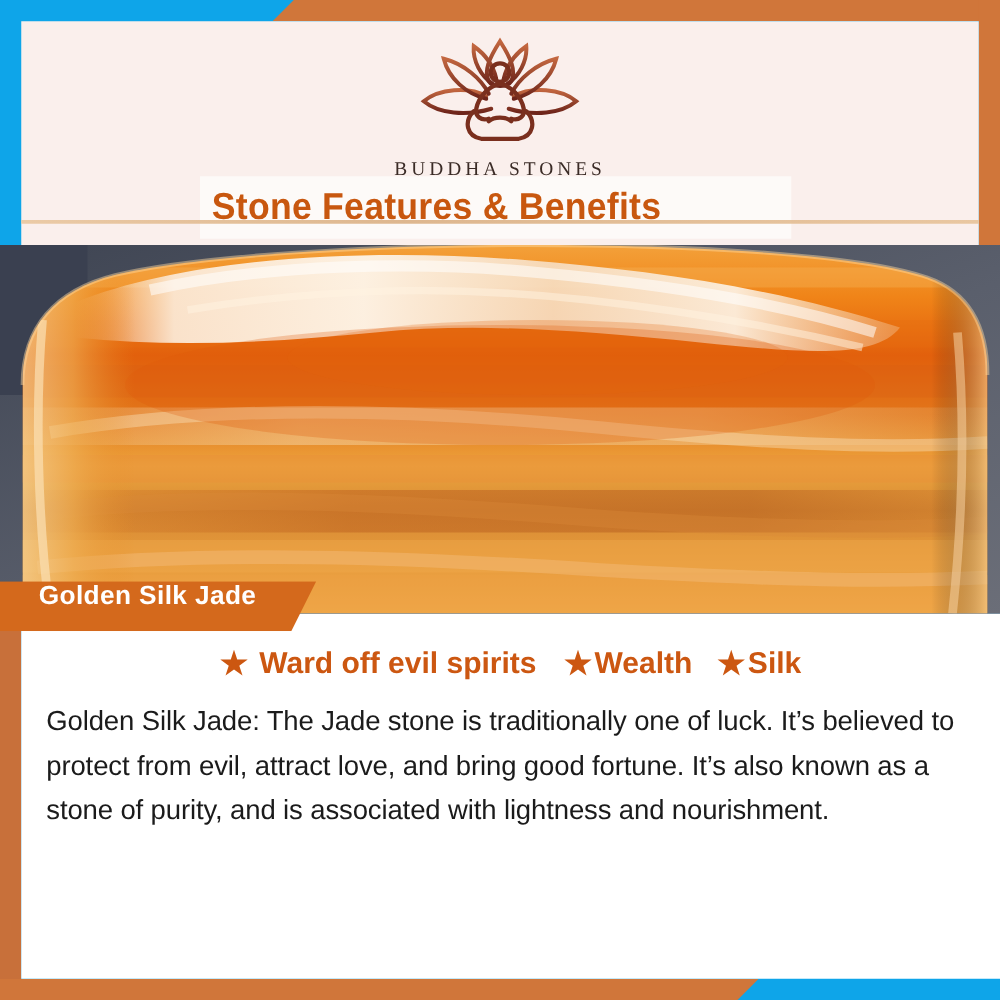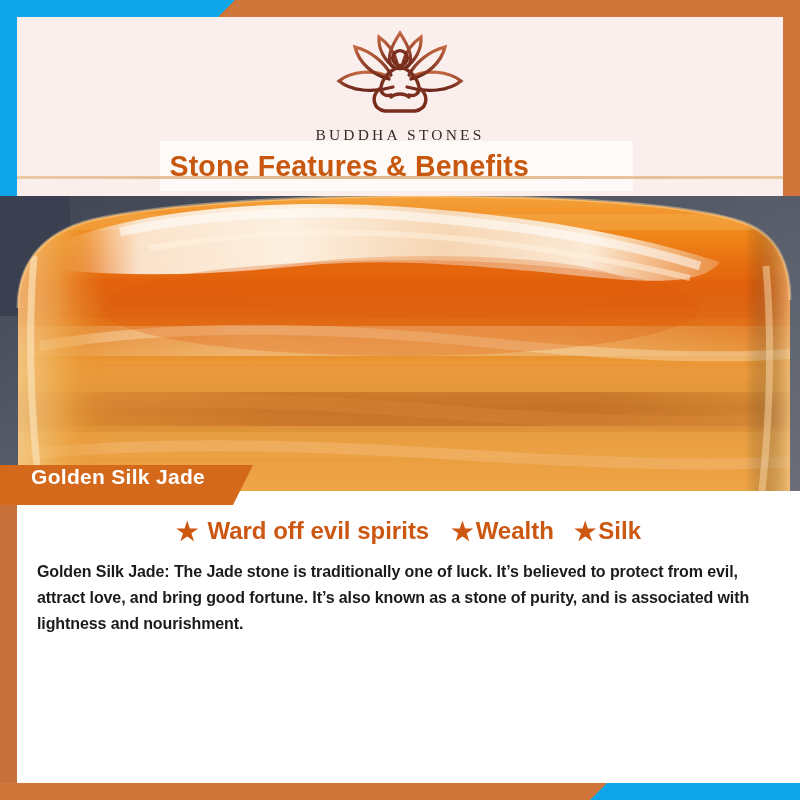--- a/index.html
+++ b/index.html
@@ -99,22 +99,22 @@
     display:inline-flex;align-items:center;
     color:#cc5711;font-weight:bold;font-size:24px;
     white-space:nowrap;
   }
   .benefit .star{font-size:25px;line-height:1;margin-right:2px;}
   .benefit-1{margin-right:22px;}
   .benefit-1 .star{margin-right:9px;}
   .benefit-2{margin-right:20px;}
   .body-text{
     margin:14px 22px 0 20px;
-    font-size:16px;line-height:1.62;color:#1b1b1b;
-    font-weight:700;
+    font-size:22px;line-height:1.62;color:#1b1b1b;
+    font-weight:400;
     letter-spacing:-.1px;
   }
 </style>
 </head>
 <body>
 
 <div class="page">
 
   <div class="frame-top"></div>
   <div class="frame-right"></div>

